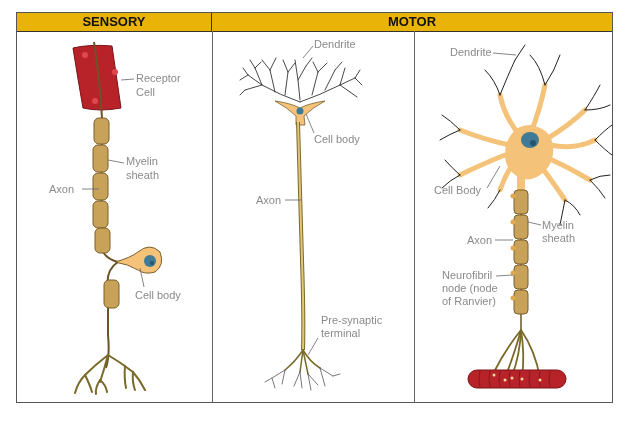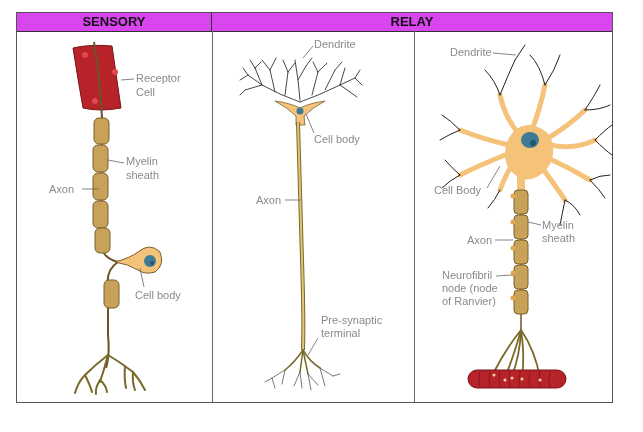--- a/index.html
+++ b/index.html
@@ -1,33 +1,33 @@
 <!DOCTYPE html>
 <html><head>
 <meta charset="utf-8">
 <style>
   html, body { margin:0; padding:0; background:#ffffff; }
   body { width:643px; height:432px; position:relative; overflow:hidden; font-family:"Liberation Sans", sans-serif; }
   .tbl { position:absolute; left:16px; top:12px; width:597px; height:391px; border:1px solid #555; box-sizing:border-box; }
-  .hdr { position:absolute; left:0; top:0; width:100%; height:18px; background:#d946ef; border-bottom:1px solid #333; display:flex; }
+  .hdr { position:absolute; left:0; top:0; width:100%; height:18px; background:#eab308; border-bottom:1px solid #333; display:flex; }
   .hcell { height:18px; line-height:18px; text-align:center; font-weight:bold; font-size:13px; color:#111; box-sizing:border-box; }
   .hcell.c1 { width:195px; border-right:1px solid #333; }
   .hcell.c2 { width:202px; border-right:1px solid #333; }
   .hcell.c3 { flex:1; }
   .vline { position:absolute; top:18px; bottom:0; width:1px; background:#666; }
   svg.dia { position:absolute; left:0; top:0; }
   .lbl { font-family:"Liberation Sans", sans-serif; font-size:11px; fill:#8a8a8a; }
 </style>
 </head>
 <body>
 
 <div class="tbl">
   <div class="hdr">
     <div class="hcell c1">SENSORY</div>
-    <div class="hcell c3">RELAY</div>
+    <div class="hcell c3">MOTOR</div>
   </div>
   <div class="vline" style="left:195px"></div>
   <div class="vline" style="left:397px"></div>
 </div>
 
 <svg class="dia" width="643" height="432" viewBox="0 0 643 432">
 
   <g>
 
     <g>

